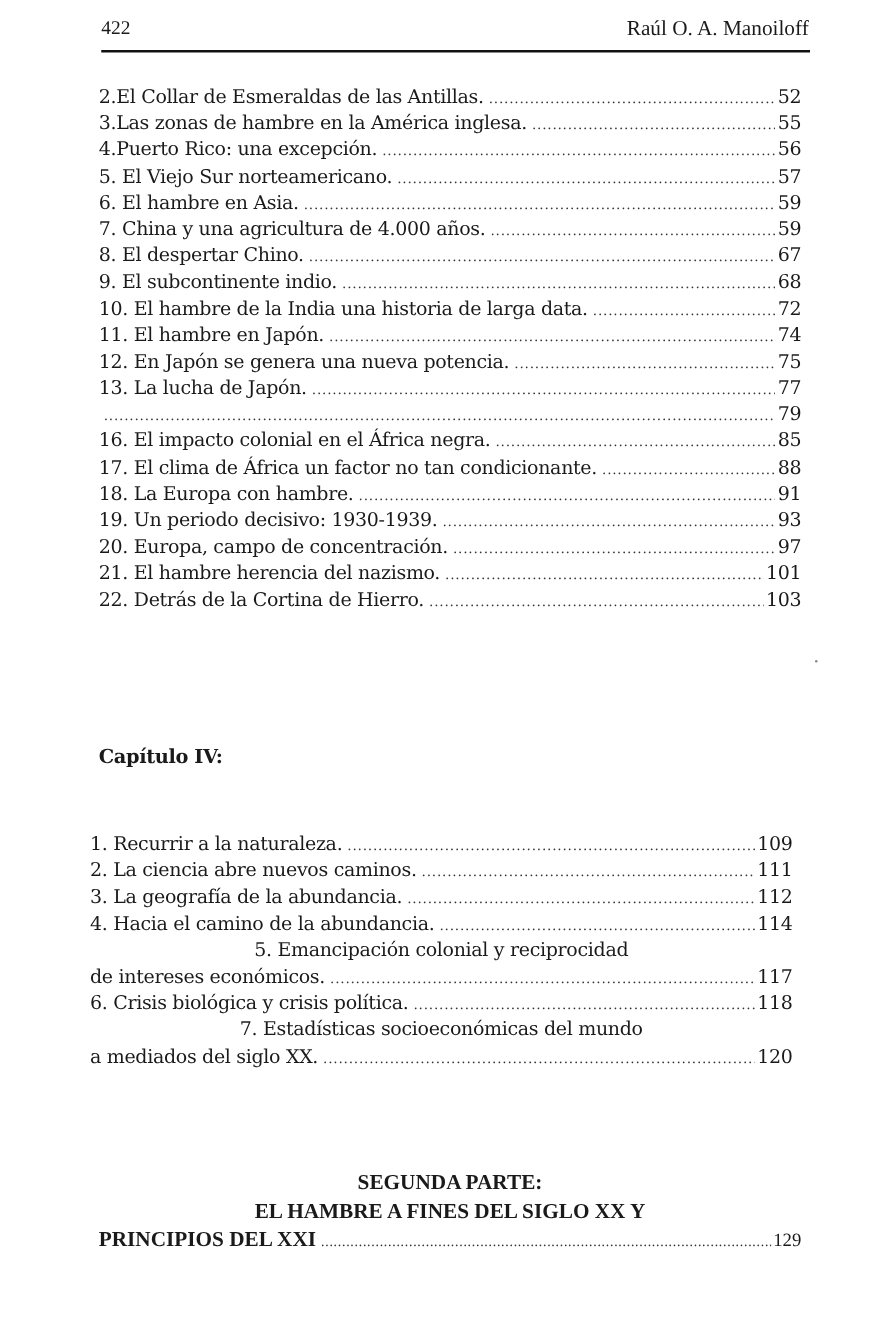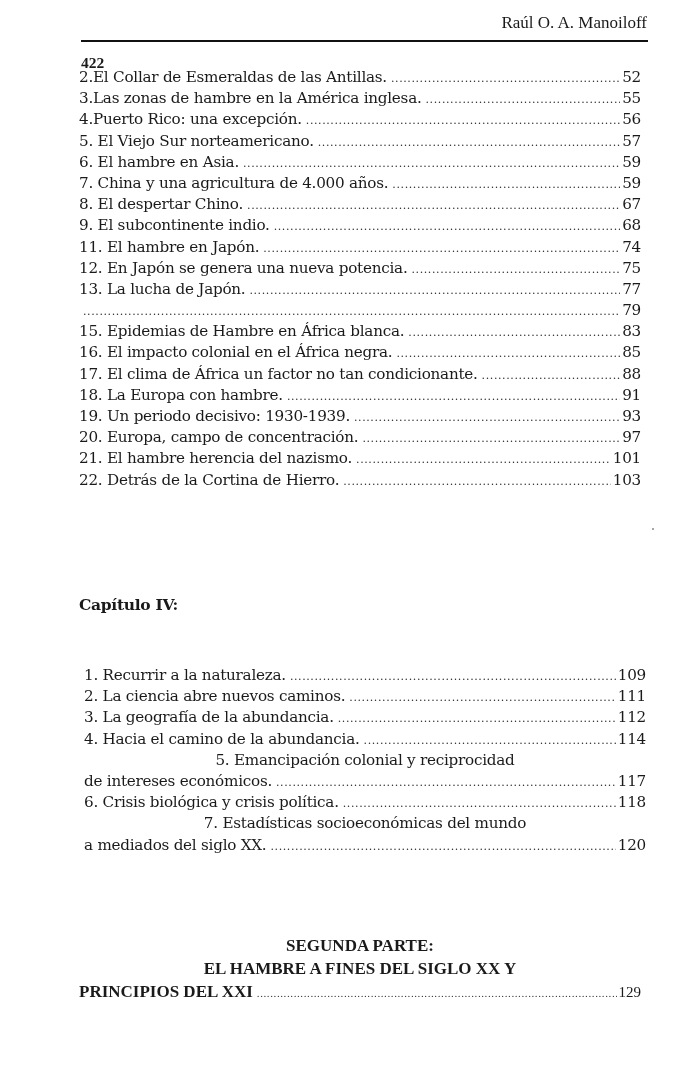--- a/index.html
+++ b/index.html
@@ -3,37 +3,37 @@
 <meta charset="utf-8">
 <style>
   html, body { margin: 0; padding: 0; }
   body {
     width: 700px; height: 1069px; background: #ffffff; position: relative; overflow: hidden;
     font-family: "DejaVu Serif", "Liberation Serif", serif; color: #1a1a1a;
   }
   .header {
     position: absolute; left: 81px; top: 12px; width: 566px; height: 26px;
   }
-  .page-num { position: absolute; left: 0; top: 2px; font-size: 15.5px; font-weight: bold; font-family: "Liberation Serif", serif; margin-top: 40px; }
+  .page-num { position: absolute; left: 0; top: 2px; font-size: 15.5px; font-weight: normal; font-family: "Liberation Serif", serif; }
   .running-head { position: absolute; left: 0; right: 0; top: 1px; text-align: right; font-size: 17px; font-family: "Liberation Serif", serif; }
   .rule { position: absolute; left: 81px; top: 40px; width: 567px; height: 2px; background: #111; }
 
   .toc { position: absolute; left: 79px; top: 68px; width: 562px; }
   .entry { display: flex; align-items: baseline; height: 21.2px; font-size: 15.2px; white-space: nowrap; font-family: "DejaVu Serif", serif; letter-spacing: -0.25px; }
   .entry .label { flex: 0 0 auto; }
   .entry .dots { flex: 1 1 auto; overflow: hidden; margin: 0 2px 0 4px; color: #333; font-size: 11px; letter-spacing: 0.6px; }
   .entry .dots::before { content: "................................................................................................................................................................................................"; }
   .entry .page { flex: 0 0 auto; text-align: center; }
   .line-only { height: 21.2px; font-size: 15.2px; font-family: "DejaVu Serif", serif; letter-spacing: -0.25px; white-space: nowrap; text-align: center; }
 
   .chapter { position: absolute; left: 79px; top: 595px; width: 562px; }
   .chapter-title { font-weight: bold; font-size: 15.5px; height: 23px; font-family: "DejaVu Serif", serif; letter-spacing: -0.3px; }
   .chapter .entry .label { font-style: italic; }
 
-  .toc2 { position: absolute; left: 84px; top: 666px; width: 562px; }
+  .toc2 { position: absolute; left: 72px; top: 666px; width: 562px; }
 
   .part { position: absolute; left: 79px; top: 925px; width: 562px; margin-top: 11px; }
   .part .line-only, .part .entry { font-weight: bold; font-family: "Liberation Serif", serif; font-size: 17px; letter-spacing: 0; height: 23px; }
   .part .entry .page { font-weight: normal; font-family: Liberation Serif, serif; font-size: 15px; }
   .part .entry .dots { font-weight: normal; }
   .stray-dot { position: absolute; left: 652px; top: 528px; width: 2px; height: 2px; background: #888; border-radius: 1px; }
 </style>
 </head>
 <body>
 
@@ -78,42 +78,42 @@
       <span class="label">8. El despertar Chino.</span>
       <span class="dots"></span>
       <span class="page">67</span>
     </div>
     <div class="entry">
       <span class="label">9. El subcontinente indio.</span>
       <span class="dots"></span>
       <span class="page">68</span>
     </div>
     <div class="entry">
+      <span class="label">10. El hambre de la India una historia de larga data.</span>
+      <span class="dots"></span>
+      <span class="page">72</span>
+    </div>
+    <div class="entry">
       <span class="label">11. El hambre en Japón.</span>
       <span class="dots"></span>
       <span class="page">74</span>
     </div>
     <div class="entry">
       <span class="label">12. En Japón se genera una nueva potencia.</span>
       <span class="dots"></span>
       <span class="page">75</span>
     </div>
     <div class="entry">
       <span class="label">13. La lucha de Japón.</span>
       <span class="dots"></span>
       <span class="page">77</span>
     </div>
     <div class="entry">
       <span class="dots"></span>
       <span class="page">79</span>
-    </div>
-    <div class="entry">
-      <span class="label">15. Epidemias de Hambre en África blanca.</span>
-      <span class="dots"></span>
-      <span class="page">83</span>
     </div>
     <div class="entry">
       <span class="label">16. El impacto colonial en el África negra.</span>
       <span class="dots"></span>
       <span class="page">85</span>
     </div>
     <div class="entry">
       <span class="label">17. El clima de África un factor no tan condicionante.</span>
       <span class="dots"></span>
       <span class="page">88</span>

